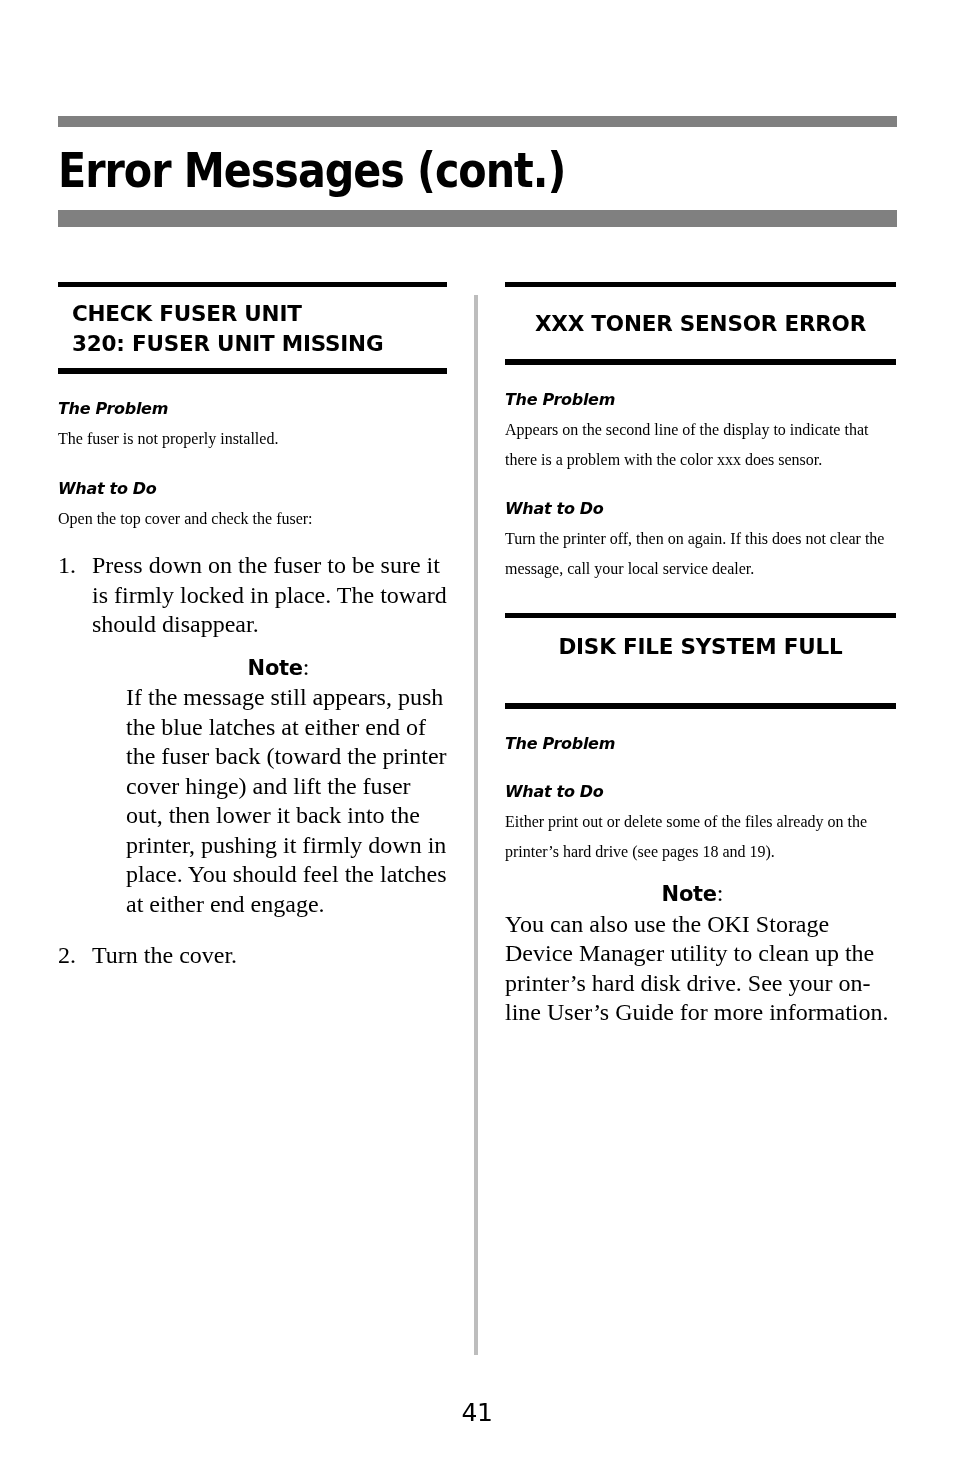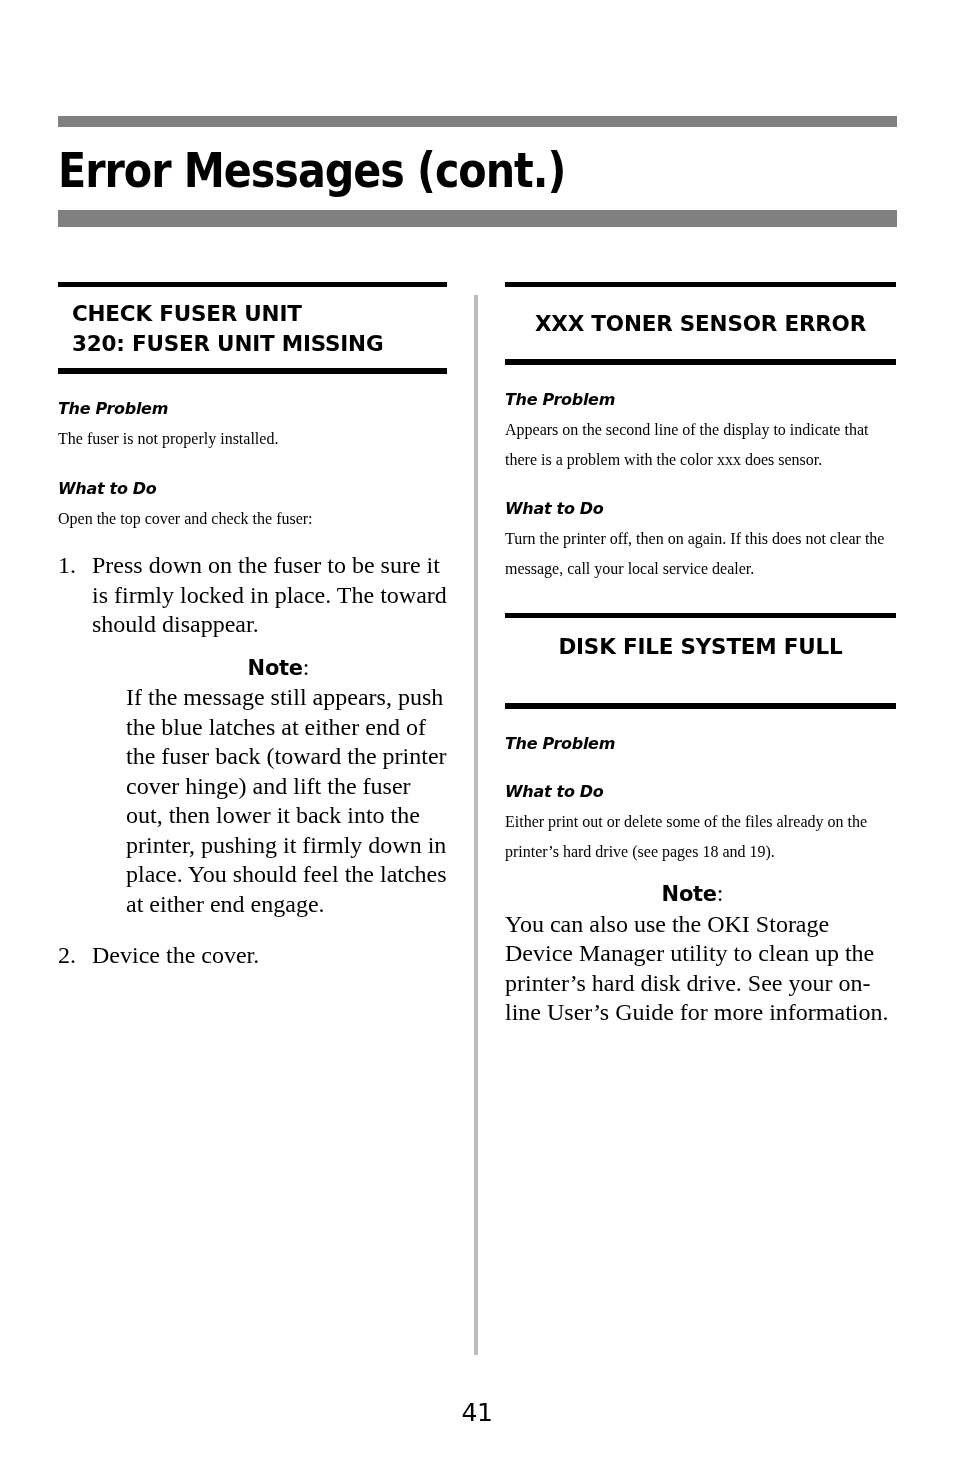--- a/index.html
+++ b/index.html
@@ -221,21 +221,21 @@
 
           <div class="note note-indent-1">
             <span class="note-label"><b>Note</b><span>:</span></span>
             <span class="note-body">If the message still appears, push the blue latches at either end of the fuser back (toward the printer cover hinge) and lift the fuser out, then lower it back into the printer, pushing it firmly down in place. You should feel the latches at either end engage.</span>
           </div>
 
           <div class="gap"></div>
         </li>
         <li>
           <span class="num">2.</span>
-          <span>Device the cover.</span>
+          <span>Turn the cover.</span>
         </li>
       </ol>
     </div>
 
   </div>
 
   <div class="col col-right">
 
     <div class="section">
       <div class="rule-top"></div>

